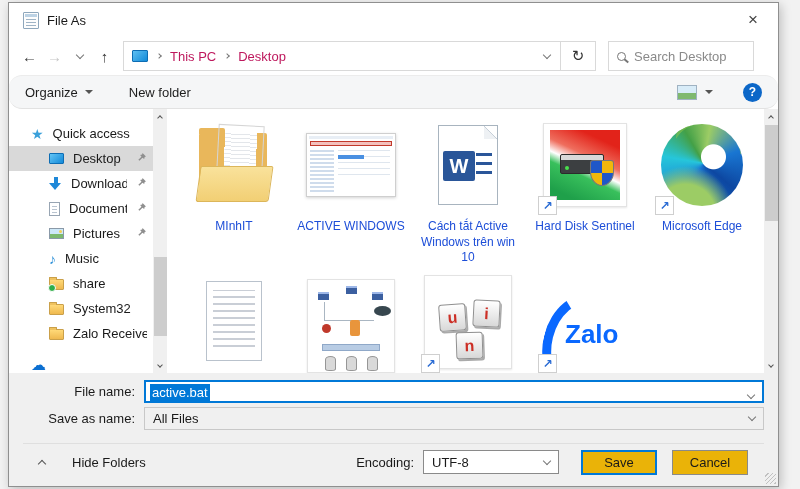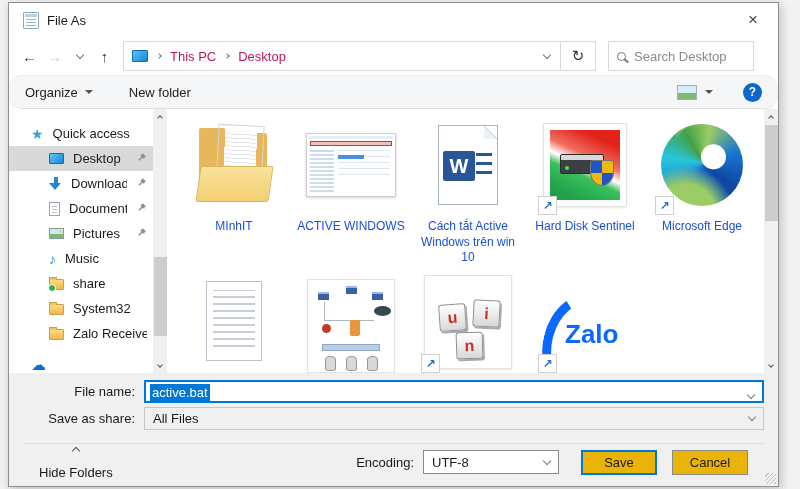--- a/index.html
+++ b/index.html
@@ -184,21 +184,21 @@
   .bottom { flex:1; background:#f0f0f0; padding:7px 14px 0; display:flex; flex-direction:column; }
   .field-row { display:flex; align-items:center; margin-bottom:4px; }
   .field-row .flabel { width:112px; text-align:right; margin-right:9px; flex:none; }
   .fn-input { flex:1; height:23px; border:2px solid #0078d7; background:#fff; display:flex; align-items:flex-end;
     padding:0 4px; position:relative; }
   .fn-input .sel { background:#0078d7; color:#fff; padding:1px 2px; }
   .combo { flex:1; height:23px; display:flex; align-items:center; justify-content:space-between; padding:10px 8px; }
   .combo.type { background:#f0f0f0; border:1px solid #c8c8c8; }
   .footer { margin-top:9px; border-top:1px solid #dfdfdf; flex:1; display:flex; align-items:center;
     padding:0 16px 6px; }
-  .hide-folders { display:flex; align-items:center; gap:11px;flex-direction:column; }
+  .hide-folders { display:flex; align-items:center; gap:27px; }
   .enc-group { margin-left:auto; display:flex; align-items:center; gap:9px; margin-right:22px; }
   .enc-combo { width:136px; height:24px; background:#fff; border:1px solid #8a8a8a; display:flex;
     align-items:center; justify-content:space-between; padding:0 8px; }
   .btn { width:76px; height:25px; display:flex; align-items:center; justify-content:center;
     background:#eab308; border:1px solid #8a8a8a; }
   .btn.primary { border:2px solid #0078d7; margin-right:15px; }
   .grip { position:absolute; right:2px; bottom:2px; width:11px; height:11px;
     background:repeating-linear-gradient(135deg, transparent 0 2px, #b5b5b5 2px 3px); opacity:.8; }
 </style>
 </head>
@@ -446,21 +446,21 @@
 
   <div class="bottom">
     <div class="field-row">
       <span class="flabel">File name:</span>
       <div class="fn-input">
         <span class="sel">active.bat</span>
         <span style="position:absolute; right:8px;"><i class="chv down grey"></i></span>
       </div>
     </div>
     <div class="field-row">
-      <span class="flabel">Save as share:</span>
+      <span class="flabel">Save as name:</span>
       <div class="combo type">
         <span>All Files</span>
         <i class="chv down grey"></i>
       </div>
     </div>
 
     <div class="footer">
       <span class="hide-folders">
         <i class="chv up"></i>
         <span>Hide Folders</span>

